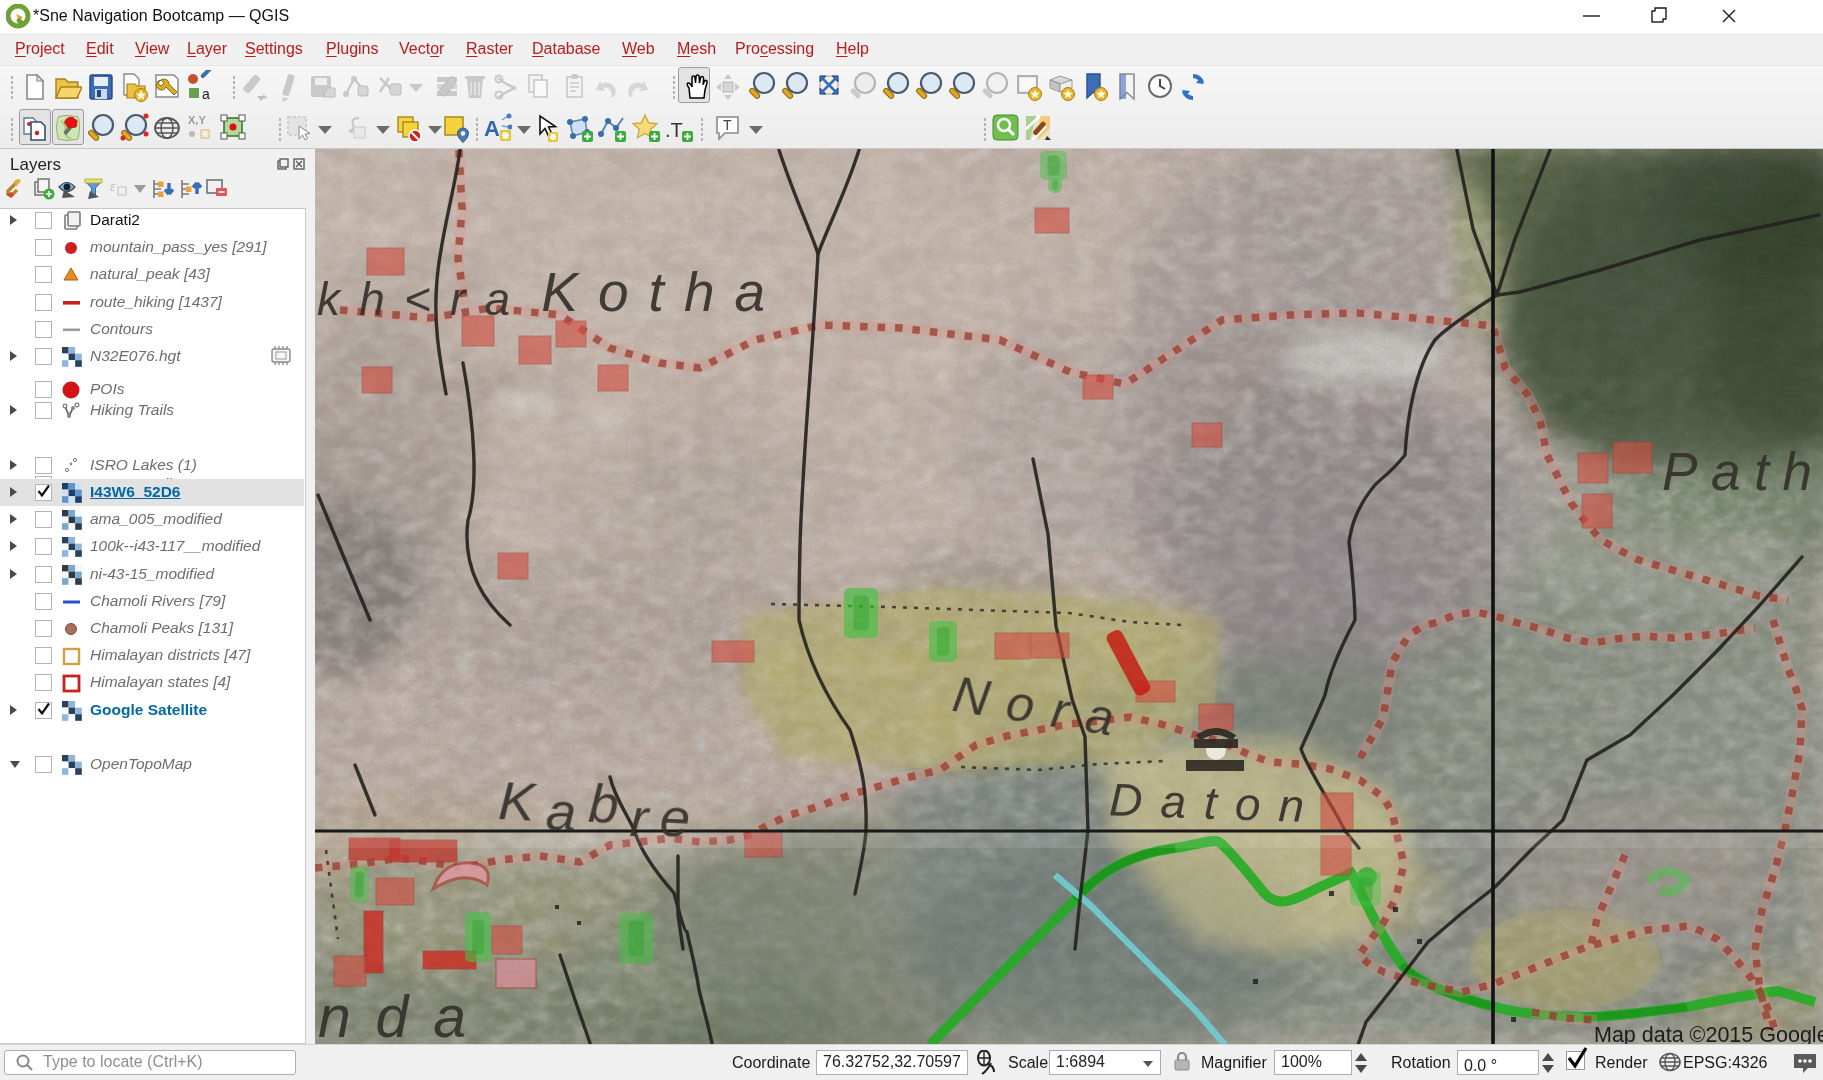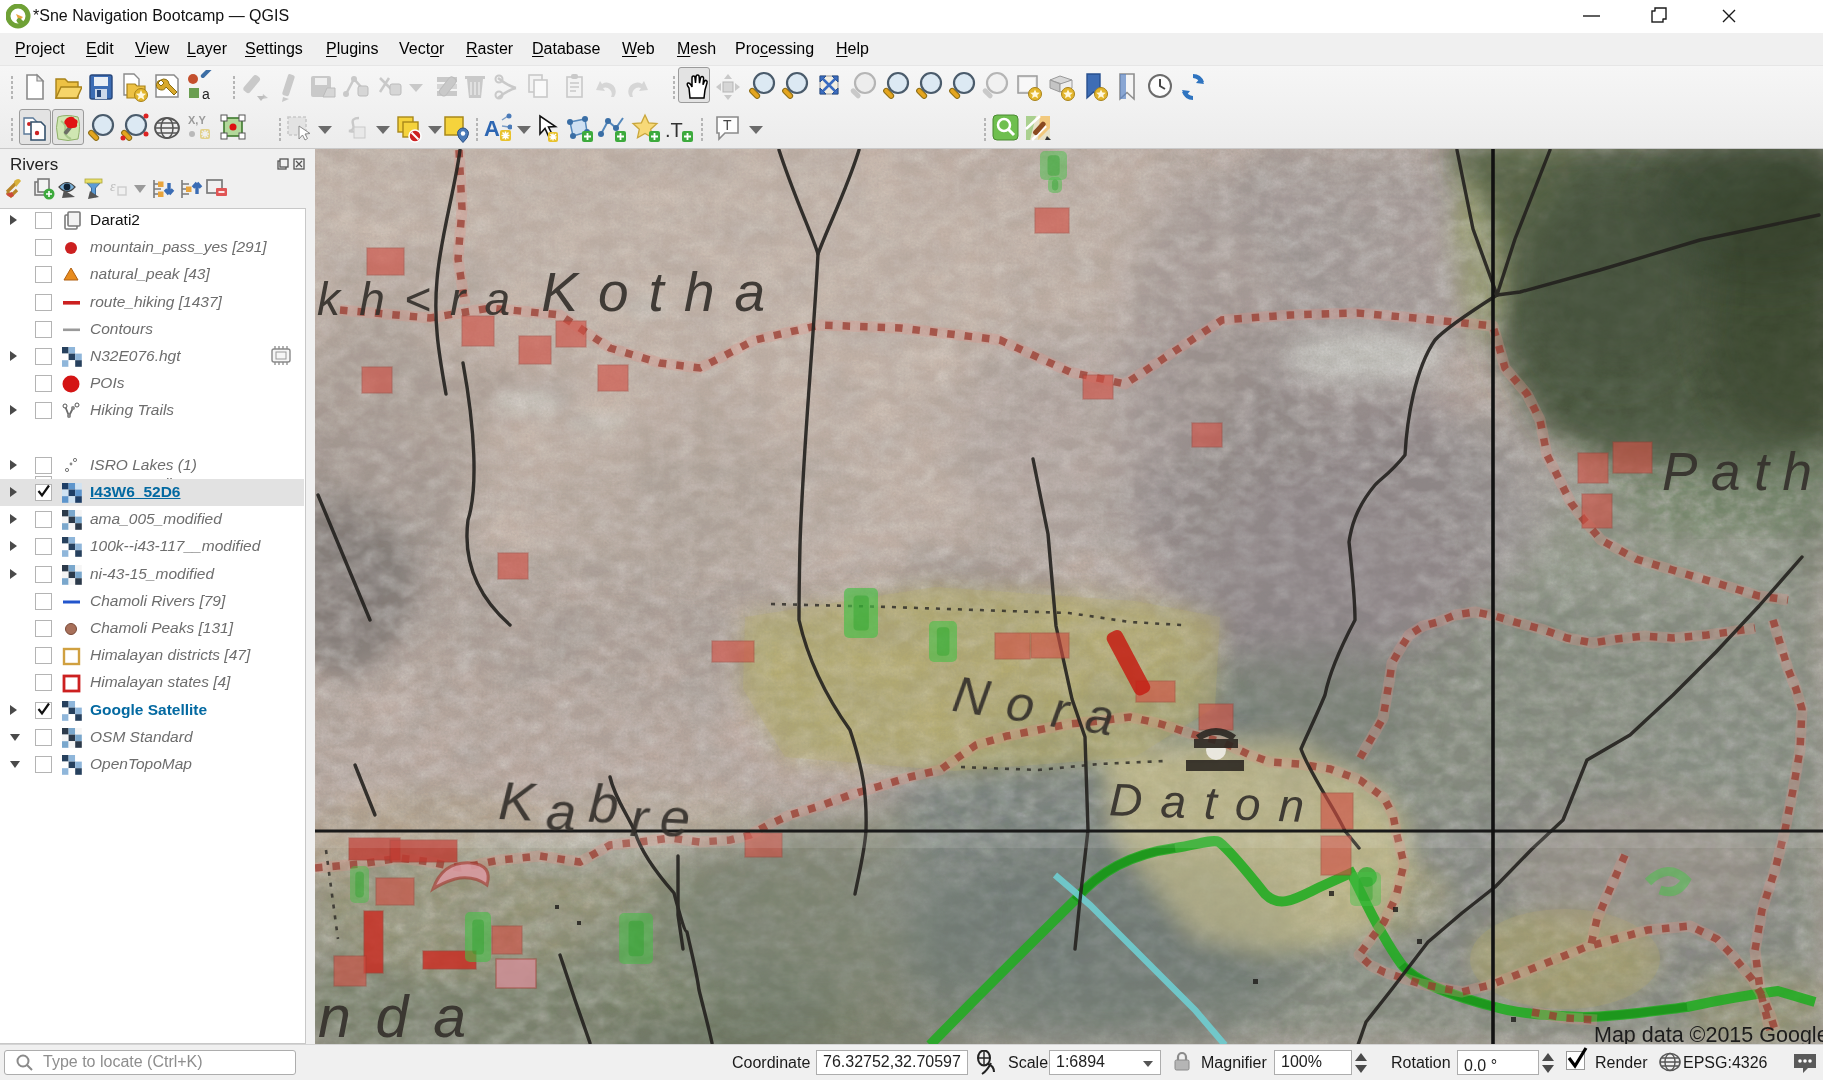--- a/index.html
+++ b/index.html
@@ -1,19 +1,19 @@
 <!DOCTYPE html>
 <html><head><meta charset="utf-8">
 <style>
 *{margin:0;padding:0;box-sizing:border-box}
 html,body{width:1823px;height:1080px;overflow:hidden;font-family:"Liberation Sans",sans-serif;background:#fff}
 .titlebar{position:absolute;left:0;top:0;width:1823px;height:33px;background:#ffffff}
 .title-text{position:absolute;left:33px;top:7px;font-size:16px;color:#111}
 .menubar{position:absolute;left:0;top:33px;width:1823px;height:33px;background:#f0f0f0;border-bottom:1px solid #e6e6e6}
-.menubar span{position:absolute;top:7px;font-size:16px;color:#000000}
+.menubar span{position:absolute;top:7px;font-size:16px;color:#b91c1c}
 .menubar u{text-decoration:underline;text-underline-offset:2px}
 .toolbars{position:absolute;left:0;top:66px;width:1823px;height:83px;background:linear-gradient(#f6f6f6,#ececec);border-bottom:1px solid #c9c9c9}
 .tb{position:absolute;left:0;width:1823px;height:41px}
 .tb1{top:0}.tb2{top:42px}
 .ticon{position:absolute;top:4px}
 .grip{position:absolute;top:9px;width:4px;height:24px;background-image:radial-gradient(circle,#b5b5b5 1.2px,transparent 1.3px);background-size:4px 5px}
 .tbtn{position:absolute;top:1px;width:32px;height:36px;background:#e3e3e3;border:1px solid #9b9b9b;border-radius:3px}
 .panel{position:absolute;left:0;top:149px;width:315px;height:895px;background:#f0f0f0}
 .panel-title{position:absolute;left:10px;top:6px;font-size:17px;color:#222}
 .tree{position:absolute;left:0px;top:59px;width:306px;height:836px;background:#ffffff;border:1px solid #c8c8c8;border-left:none}
@@ -362,21 +362,21 @@
         <rect x="3" y="4" width="24" height="24" fill="#e8e2c8"></rect>
         <path d="M3 4 l10 0 -6 24 h-4 z" fill="#aad08f"></path>
         <path d="M17 4 h10 v12 l-12 12 z" fill="#f2c97e"></path>
         <path d="M3 17 l14 -13 M9 28 l14 -14" stroke="#fff" stroke-width="2.5"></path>
         <rect x="14" y="8" width="5" height="16" rx="2" transform="rotate(42 16 16)" fill="#8a4a1f"></rect>
         <path d="M24 24 l4 4 -6 0 z" fill="#333"></path>
       </svg>
     </div>
   </div>
 <div class="panel">
-<div class="panel-title">Rivers</div>
+<div class="panel-title">Layers</div>
 <svg width="30" height="14" viewBox="0 0 30 14" style="position:absolute;left:276px;top:8px">
       <rect x="2" y="4" width="8" height="8" fill="none" stroke="#555" stroke-width="1.3"></rect>
       <rect x="4" y="2" width="8" height="8" fill="#f0f0f0" stroke="#555" stroke-width="1.3"></rect>
       <rect x="18" y="2" width="10" height="10" fill="none" stroke="#555" stroke-width="1.3"></rect>
       <path d="M20 4 l6 6 m0 -6 l-6 6" stroke="#555" stroke-width="1.3"></path>
     </svg>
 <svg width="240" height="26" viewBox="0 0 240 26" style="position:absolute;left:4px;top:27px">
 <path d="M3 16 l9 -9 m-9 9 l4 4 6 -6" stroke="#b8862a" stroke-width="3.2" fill="none"></path>
       <path d="M10 5 q5 -4 7 0 l-5 6 z" fill="#d8b23c"></path>
       <path d="M2 18 q3 5 8 2 l-2 -4 z" fill="#cc4a3a"></path>
@@ -456,21 +456,21 @@
             <rect x="7.6" y="14.2" width="6.6" height="6.6" fill="#ffffff"></rect>
             <rect x="14.2" y="14.2" width="6.6" height="6.6" fill="#27415e"></rect>
           </svg></span>
         <span class="lb">N32E076.hgt</span>
         <svg width="26" height="20" viewBox="0 0 26 20" style="position:absolute;left:268px;top:3px">
           <rect x="4" y="3" width="18" height="13" rx="2" fill="#f6f6f6" stroke="#8a8a8a" stroke-width="1.4"></rect>
           <rect x="8" y="6" width="10" height="7" fill="none" stroke="#9a9a9a"></rect>
           <path d="M7 3 V0 M11 3 V0 M15 3 V0 M19 3 V0 M7 19 V16 M11 19 V16 M15 19 V16 M19 19 V16" stroke="#8a8a8a" stroke-width="1.3"></path>
         </svg>
       </div>
-      <div class="row" style="top:161px;text-align:center;">
+      <div class="row" style="top:167px;text-align:center;">
         <span class="cb"></span>
         <span class="ic"><svg width="22" height="22" viewBox="0 0 22 22">
             <circle cx="10" cy="11" r="8.5" fill="#d41414"></circle>
           </svg></span>
         <span class="lb">POIs</span>
       </div>
       <div class="row" style="top:188px;">
         <span class="arr arr-r"></span>
         <span class="cb"></span>
         <span class="ic"><svg width="22" height="22" viewBox="0 0 22 22">
@@ -607,36 +607,20 @@
             <rect x="7.6" y="1.0" width="6.6" height="6.6" fill="#8fb6da"></rect>
             <rect x="14.2" y="1.0" width="6.6" height="6.6" fill="#ffffff"></rect>
             <rect x="1.0" y="7.6" width="6.6" height="6.6" fill="#ffffff"></rect>
             <rect x="7.6" y="7.6" width="6.6" height="6.6" fill="#27415e"></rect>
             <rect x="14.2" y="7.6" width="6.6" height="6.6" fill="#8fb6da"></rect>
             <rect x="1.0" y="14.2" width="6.6" height="6.6" fill="#8fb6da"></rect>
             <rect x="7.6" y="14.2" width="6.6" height="6.6" fill="#ffffff"></rect>
             <rect x="14.2" y="14.2" width="6.6" height="6.6" fill="#27415e"></rect>
           </svg></span>
         <span class="lb"><b>Google Satellite</b></span>
-      </div>
-      <div class="row" style="top:515px;">
-        <span class="arr arr-d"></span>
-        <span class="cb"></span>
-        <span class="ic"><svg width="22" height="22" viewBox="0 0 22 22">
-            <rect x="1.0" y="1.0" width="6.6" height="6.6" fill="#2c3a4a"></rect>
-            <rect x="7.6" y="1.0" width="6.6" height="6.6" fill="#7aa7cc"></rect>
-            <rect x="14.2" y="1.0" width="6.6" height="6.6" fill="#f5f5f5"></rect>
-            <rect x="1.0" y="7.6" width="6.6" height="6.6" fill="#f5f5f5"></rect>
-            <rect x="7.6" y="7.6" width="6.6" height="6.6" fill="#2c3a4a"></rect>
-            <rect x="14.2" y="7.6" width="6.6" height="6.6" fill="#7aa7cc"></rect>
-            <rect x="1.0" y="14.2" width="6.6" height="6.6" fill="#7aa7cc"></rect>
-            <rect x="7.6" y="14.2" width="6.6" height="6.6" fill="#f5f5f5"></rect>
-            <rect x="14.2" y="14.2" width="6.6" height="6.6" fill="#2c3a4a"></rect>
-          </svg></span>
-        <span class="lb">OSM Standard</span>
       </div>
       <div class="row" style="top:542px;">
         <span class="arr arr-d"></span>
         <span class="cb"></span>
         <span class="ic"><svg width="22" height="22" viewBox="0 0 22 22">
             <rect x="1.0" y="1.0" width="6.6" height="6.6" fill="#27415e"></rect>
             <rect x="7.6" y="1.0" width="6.6" height="6.6" fill="#8fb6da"></rect>
             <rect x="14.2" y="1.0" width="6.6" height="6.6" fill="#ffffff"></rect>
             <rect x="1.0" y="7.6" width="6.6" height="6.6" fill="#ffffff"></rect>
             <rect x="7.6" y="7.6" width="6.6" height="6.6" fill="#27415e"></rect>

